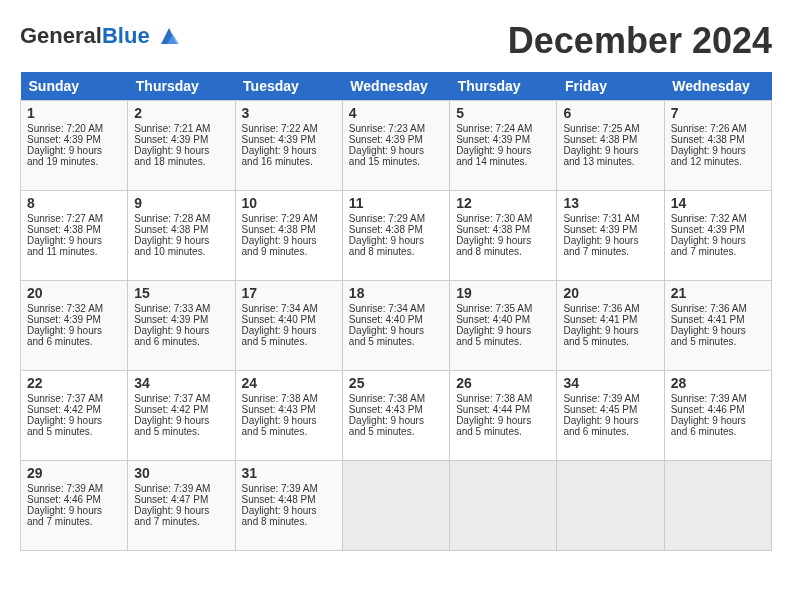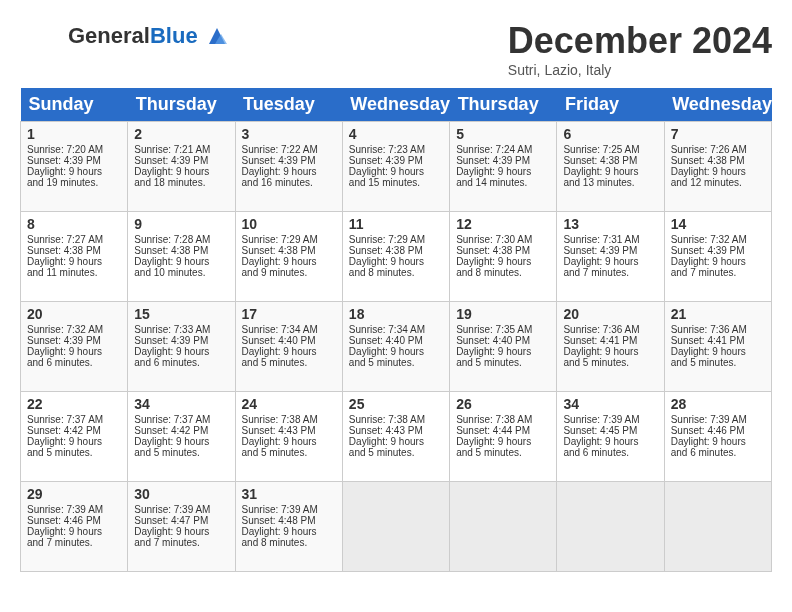--- a/index.html
+++ b/index.html
@@ -14,42 +14,42 @@
       display: flex;
       justify-content: space-between;
       align-items: flex-start;
       margin-bottom: 10px;
     }
     .logo {
       display: flex;
       align-items: center;
     }
     .title-block {
-      text-align: left;
+      text-align: right;
     }
     .month-title {
       font-size: 36px;
       font-weight: bold;
       color: #333;
     }
     .subtitle {
       font-size: 14px;
       color: #555;
     }
     table {
       width: 100%;
       border-collapse: collapse;
       table-layout: fixed;
     }
     th {
       background-color: #2a6dc9;
       color: #fff;
       text-align: left;
       padding: 6px 8px;
-      font-size: 18px;
+      font-size: 14px;
       font-weight: bold;
     }
     td {
       border: 1px solid #ccc;
       vertical-align: top;
       padding: 4px 6px;
       font-size: 10px;
       color: #333;
       height: 90px;
     }
@@ -71,34 +71,33 @@
     td.empty {
       background-color: #ebebeb !important;
     }
   </style>
 </head>
 <body>
 
 <div class="header">
   <div class="logo">
     <div>
-      <div style="display:flex;align-items:center;margin-left:48px;">
+      <div style="display:flex;align-items:center;">
         <div style="font-size:22px;font-weight:bold;line-height:1.1;">
           <span style="color:#333;">General</span><span style="color:#1a6bbf;">Blue</span>
         </div>
         <svg width="32" height="32" viewBox="0 0 32 32" style="margin-left:3px;">
           <polygon points="8,24 16,8 24,24" fill="#2a6dc9"></polygon>
           <polygon points="14,24 20,14 26,24" fill="#5ca0e8" opacity="0.7"></polygon>
         </svg>
       </div>
     </div>
   </div>
   <div class="title-block">
     <div class="month-title">December 2024</div>
-    <div class="subtitle">Sutri, Lazio, Italy</div>
   </div>
 </div>
 
 <table>
   <thead>
     <tr>
       <th>Sunday</th>
       <th>Thursday</th>
       <th>Tuesday</th>
       <th>Wednesday</th>

